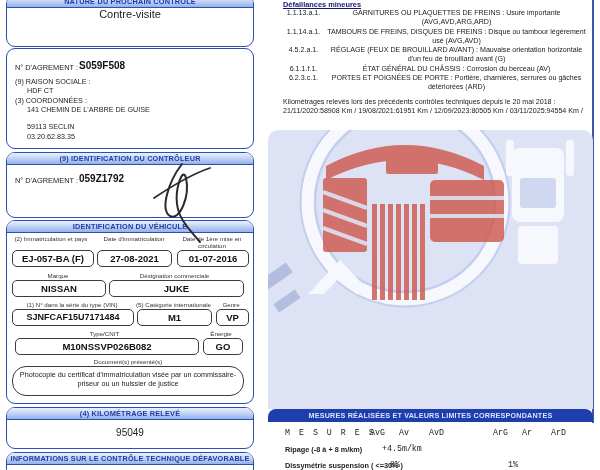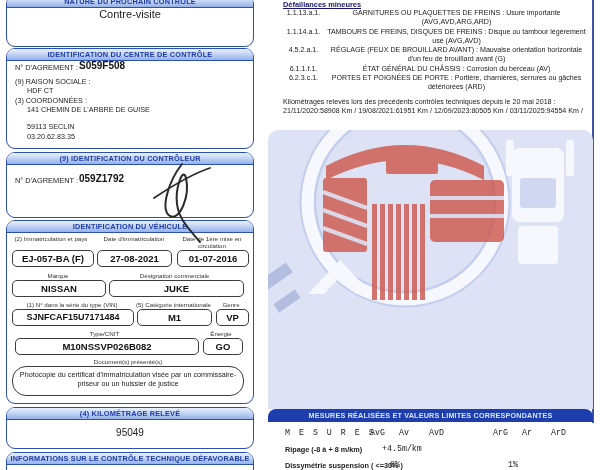--- a/index.html
+++ b/index.html
@@ -25,21 +25,20 @@
 <body>
 
 <div id="page">
 
   <div class="box" style="top:-5px;height:50px;">
     <div class="bluehdr">NATURE DU PROCHAIN CONTRÔLE</div>
     <div style="text-align:center;font-size:11px;color:#222;">Contre-visite</div>
   </div>
 
   <div class="box" style="top:48px;height:99px;">
-    <div class="bluehdr">IDENTIFICATION DU CENTRE DE CONTRÔLE</div>
     <div style="position:absolute;left:8px;top:14px;font-size:7.4px;color:#222;">N° D'AGREMENT :</div>
     <div style="position:absolute;left:72px;top:11px;font-size:10px;font-weight:bold;color:#111;">S059F508</div>
     <div style="position:absolute;left:8px;top:28px;" class="fieldline">(9) RAISON SOCIALE :</div>
     <div style="position:absolute;left:20px;top:37px;" class="fieldline">HDF CT</div>
     <div style="position:absolute;left:8px;top:47px;" class="fieldline">(3) COORDONNÉES :</div>
     <div style="position:absolute;left:20px;top:56px;" class="fieldline">141 CHEMIN DE L'ARBRE DE GUISE</div>
     <div style="position:absolute;left:20px;top:73px;" class="fieldline">59113 SECLIN</div>
     <div style="position:absolute;left:20px;top:83px;" class="fieldline">03.20.62.83.35</div>
   </div>
 

